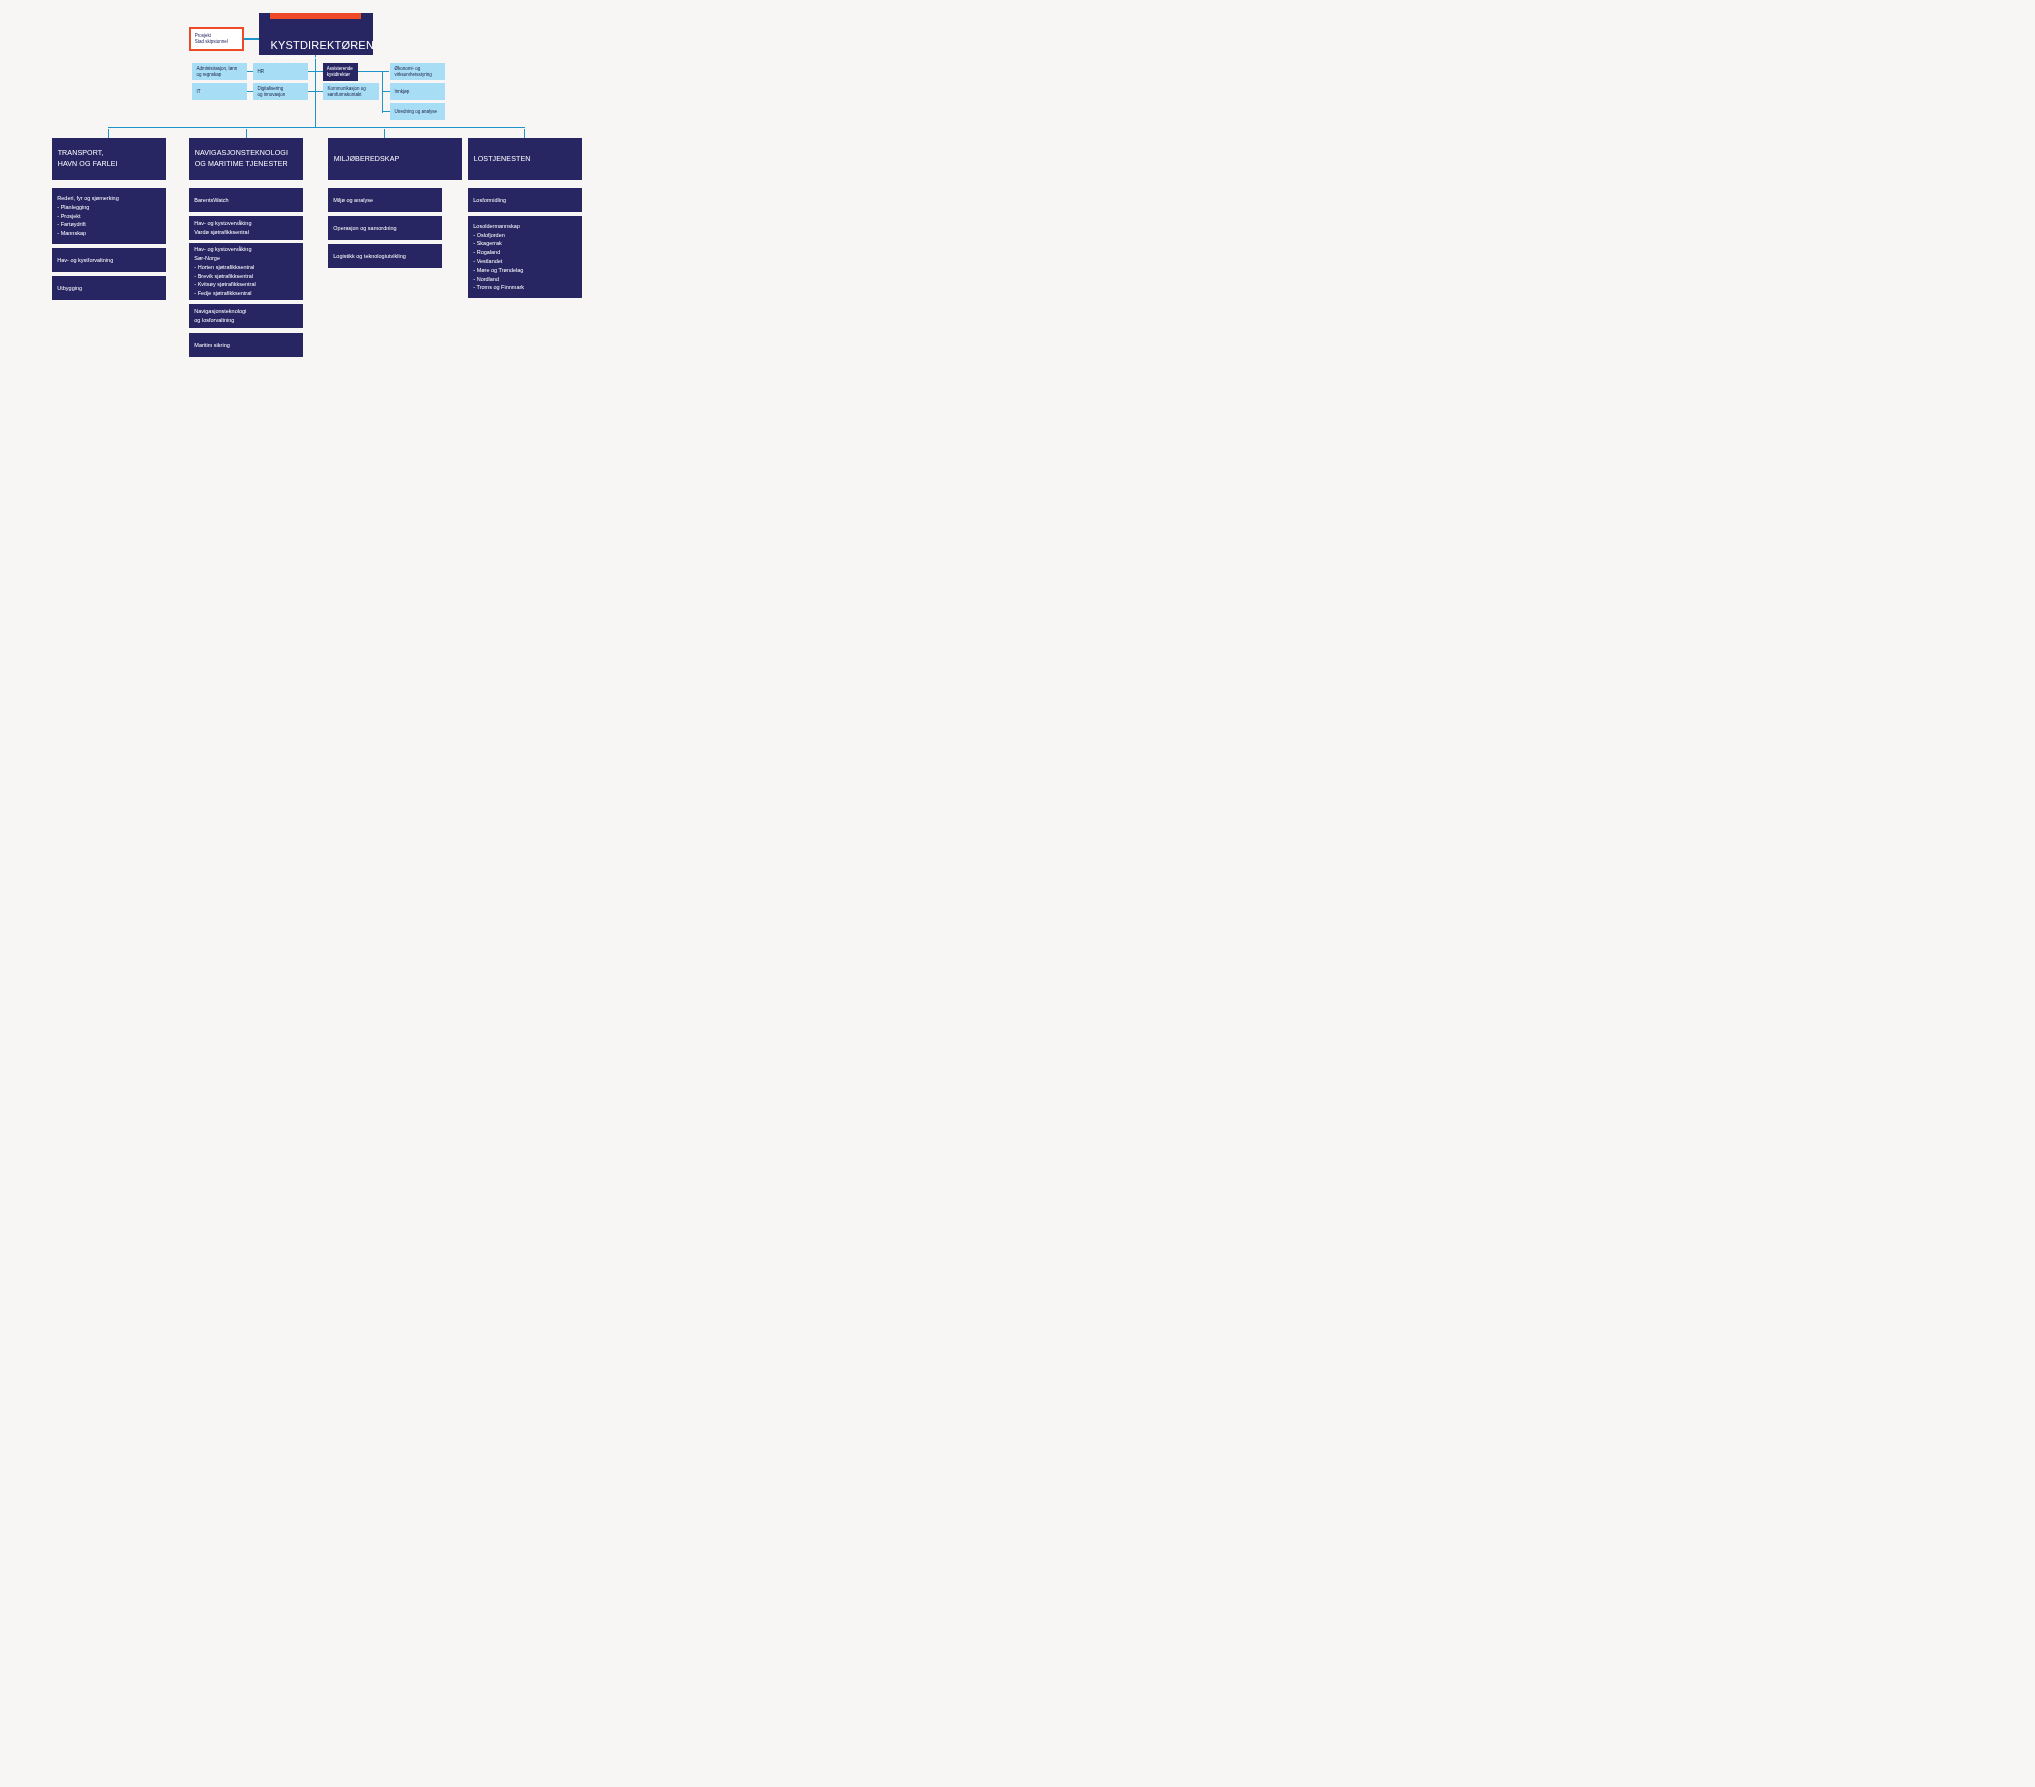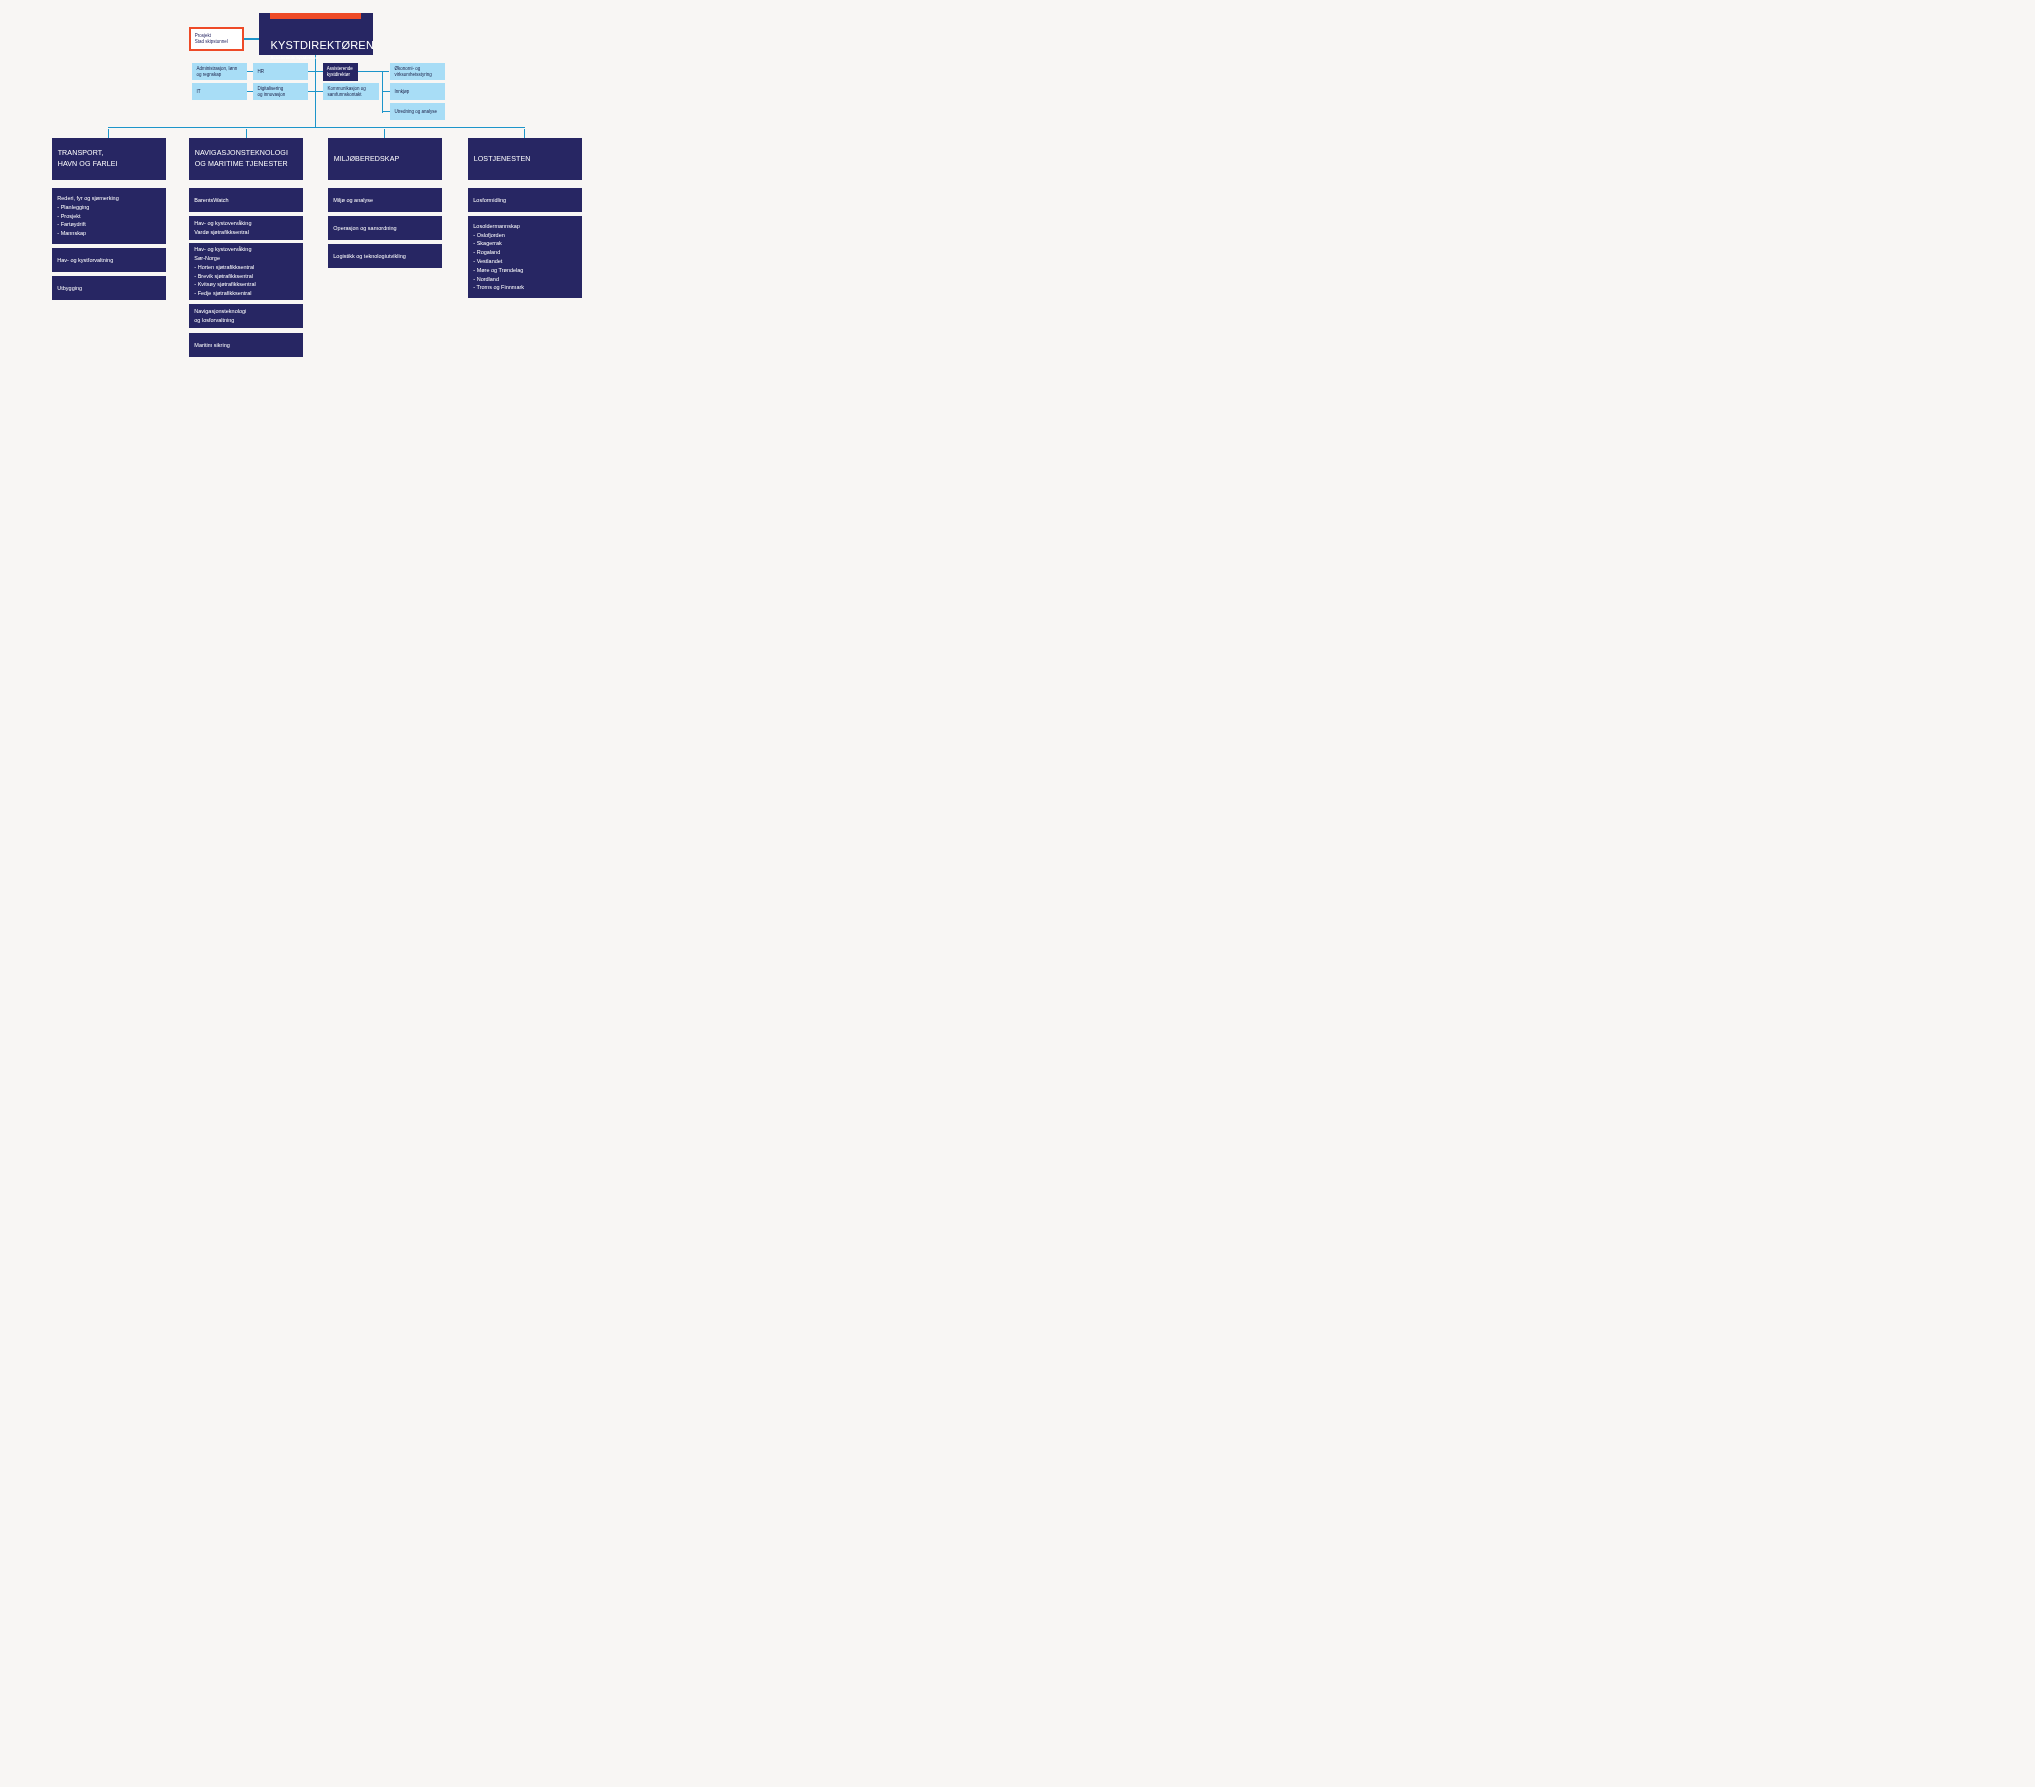--- a/index.html
+++ b/index.html
@@ -129,21 +129,21 @@
 - Fedje sjøtrafikksentral</div>
   </div>
   <div class="box child" style="left:189px;top:304px;width:114px;height:24.4px;">
     <div class="txt">Navigasjonsteknologi
 og losforvaltning</div>
   </div>
   <div class="box child" style="left:189px;top:333px;width:114px;height:24.4px;">
     <div class="txt">Maritim sikring</div>
   </div>
 
-  <div class="box division-header" style="left:328px;top:138px;width:114px;height:42px;">
+  <div class="box division-header" style="left:328px;top:138px;width:134px;height:42px;">
     <div class="txt">MILJØBEREDSKAP</div>
   </div>
   <div class="box child" style="left:328px;top:188px;width:114px;height:24px;">
     <div class="txt">Miljø og analyse</div>
   </div>
   <div class="box child" style="left:328px;top:216px;width:114px;height:24.4px;">
     <div class="txt">Operasjon og samordning</div>
   </div>
   <div class="box child" style="left:328px;top:244px;width:114px;height:24.4px;">
     <div class="txt">Logistikk og teknologiutvikling</div>

